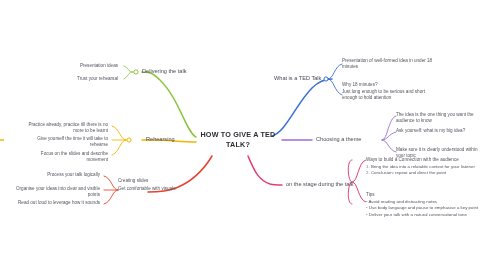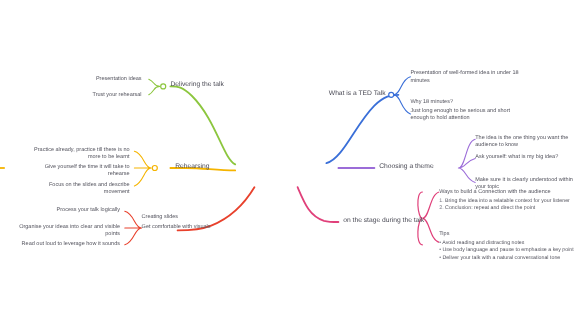--- a/index.html
+++ b/index.html
@@ -116,20 +116,21 @@
     <circle cx="326" cy="79" r="2.1" fill="#ffffff" stroke="#3a6fd8" stroke-width="1"></circle>
 
     <path d="M282,140 C292,140 300,140 312,140" fill="none" stroke="#9b6cd8" stroke-width="1.5" stroke-linecap="round"></path>
     <path d="M382,140 C388,140 388,118 396,116 M382,140 C388,140 388,134 396,132 M382,140 C388,140 388,150 396,152" fill="none" stroke="#9b6cd8" stroke-width="0.9" stroke-linecap="round"></path>
 
     <path d="M248,156 C254,170 258,180 270,184 C274,185 278,185 282,185" fill="none" stroke="#e0407a" stroke-width="1.5" stroke-linecap="round"></path>
     <path d="M352,182 C358,182 358,162 366,160 M352,182 C358,182 358,200 366,202" fill="none" stroke="#e0407a" stroke-width="1"></path>
     <path d="M352,160 C346,160 348,182 352,182 C348,182 346,204 352,204" fill="none" stroke="#e0407a" stroke-width="1" stroke-linecap="round"></path>
   </svg>
 
+  <div class="node" id="central">HOW TO GIVE A TED TALK?</div>
 
   <div class="node branch-label" style="left:142px; top:68px;">Delivering the talk</div>
   <div class="node leaf leaf-l" style="left:54px; top:63px; width:64px;">Presentation ideas</div>
   <div class="node leaf leaf-l" style="left:50px; top:76px; width:68px;">Trust your rehearsal</div>
 
   <div class="node branch-label" style="left:146px; top:136px;">Rehearsing</div>
   <div class="node leaf leaf-l" style="left:24px; top:122px; width:84px;">Practice already, practice till there is no more to be learnt</div>
   <div class="node leaf leaf-l" style="left:36px; top:136px; width:72px;">Give yourself the time it will take to rehearse</div>
   <div class="node leaf leaf-l" style="left:26px; top:151px; width:82px;">Focus on the slides and describe movement</div>
 

